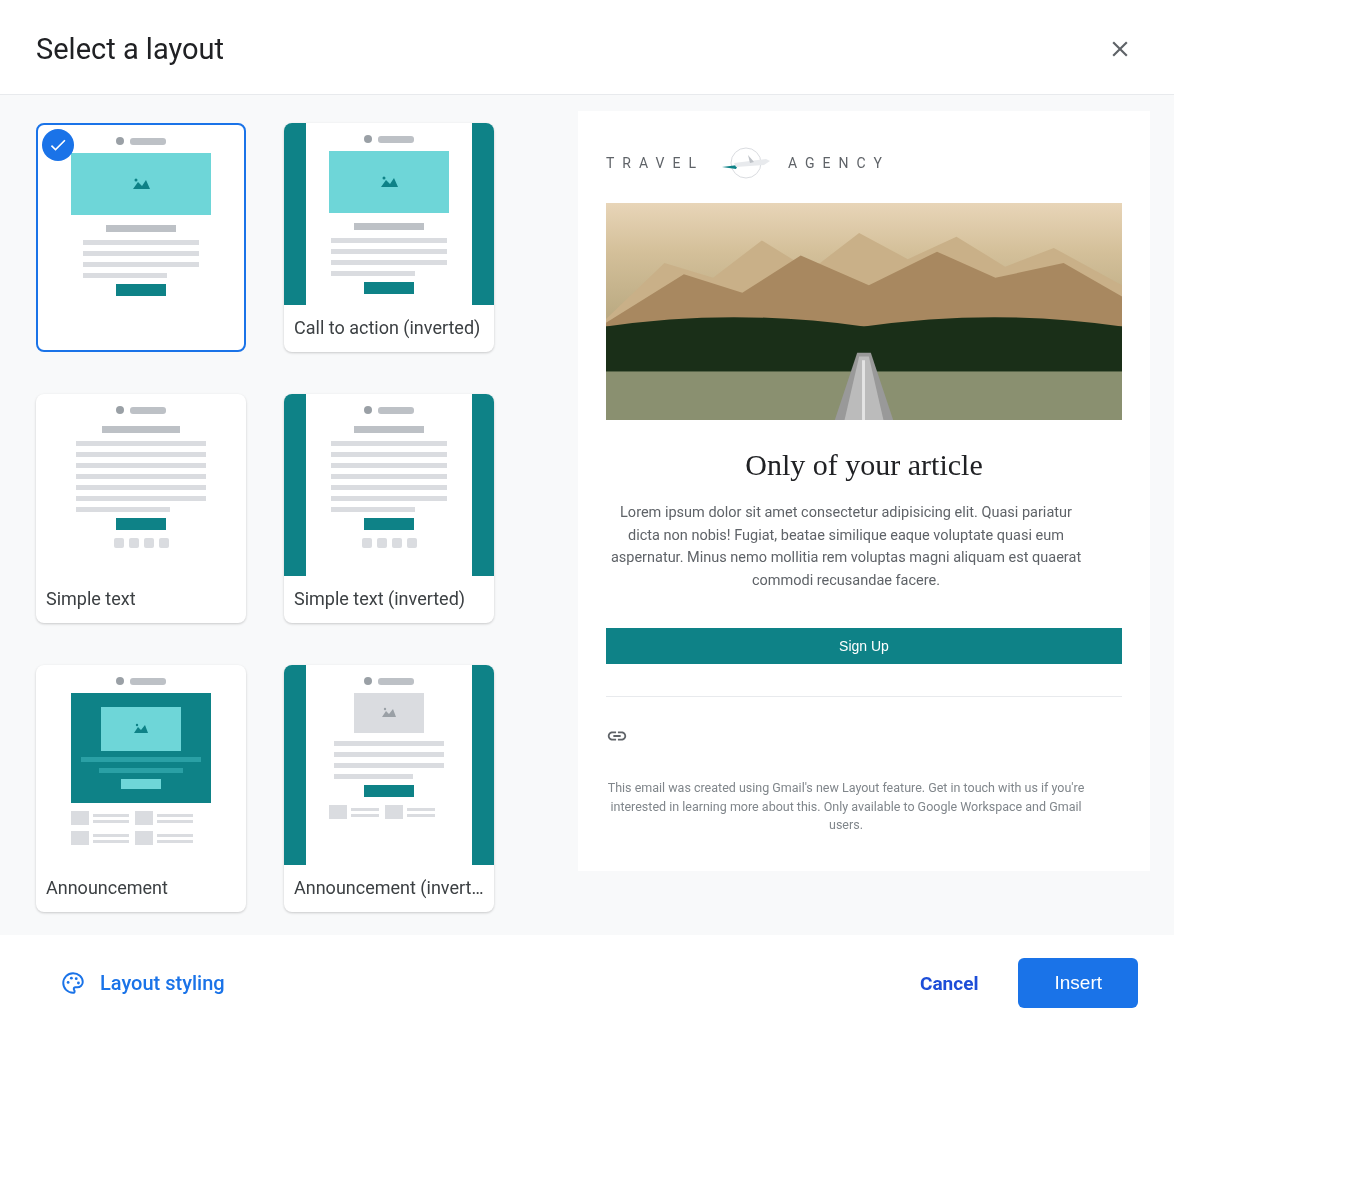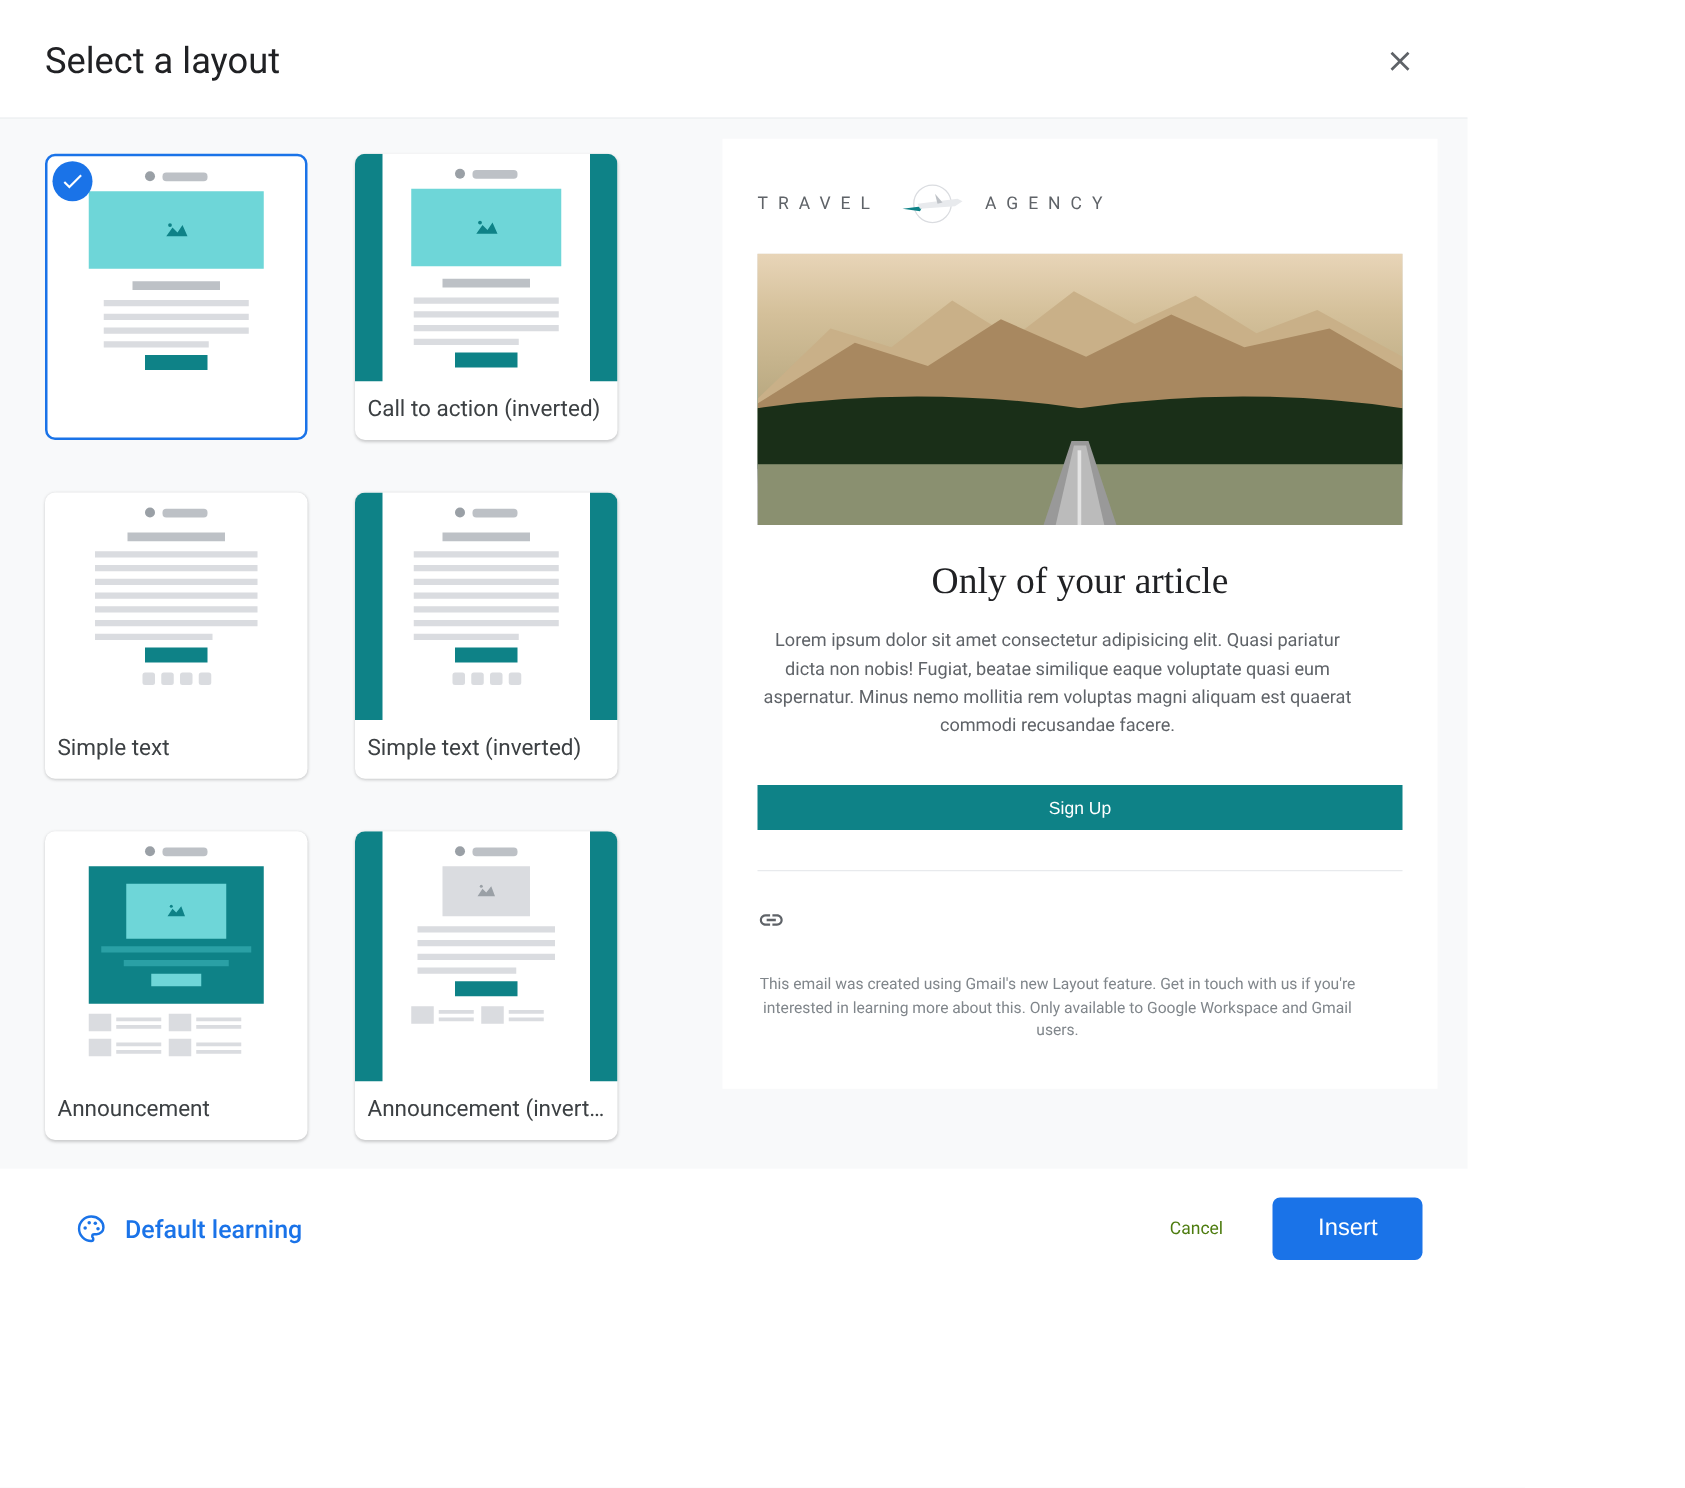--- a/index.html
+++ b/index.html
@@ -208,21 +208,21 @@
     .styling-btn {
       display: flex;
       align-items: center;
       gap: 14px;
       color: #1a73e8;
       font-size: 20px;
       cursor: pointer;
       font-weight: 500;
     }
     .footer-actions { display: flex; align-items: center; gap: 28px; }
-    .cancel-btn { color: #4d7c0f; font-size: 14px; font-weight: 400; cursor: pointer; padding: 10px 12px;}
+    .cancel-btn { color: #1d4ed8; font-size: 19px; font-weight: 700; cursor: pointer; padding: 10px 12px;}
     .insert-btn {
       background: #1a73e8;
       color: #fff;
       border: none;
       border-radius: 6px;
       padding: 14px 36px;
       font-size: 19px;
       font-weight: 500;
       cursor: pointer;
     }
@@ -497,20 +497,20 @@
 
   <div class="modal-footer">
     <div class="styling-btn">
       <svg width="26" height="26" viewBox="0 0 24 24">
           <path fill="none" stroke="#1a73e8" stroke-width="1.8" d="M12 3C7.03 3 3 7.03 3 12s4.03 9 9 9c.83 0 1.5-.67 1.5-1.5 0-.39-.15-.74-.39-1.01-.23-.26-.38-.61-.38-.99 0-.83.67-1.5 1.5-1.5H16c2.76 0 5-2.24 5-5 0-4.42-4.03-8-9-8z"></path>
           <circle cx="7.5" cy="11.5" r="1.3" fill="#1a73e8"></circle>
           <circle cx="10.5" cy="7.5" r="1.3" fill="#1a73e8"></circle>
           <circle cx="15" cy="8" r="1.3" fill="#1a73e8"></circle>
           <circle cx="17" cy="12" r="1.3" fill="#1a73e8"></circle>
         </svg>
-      <span>Default learning</span>
+      <span>Layout styling</span>
     </div>
     <div class="footer-actions">
       <div class="cancel-btn">Cancel</div>
       <button class="insert-btn">Insert</button>
     </div>
   </div>
 </div>
 
 </body></html>

